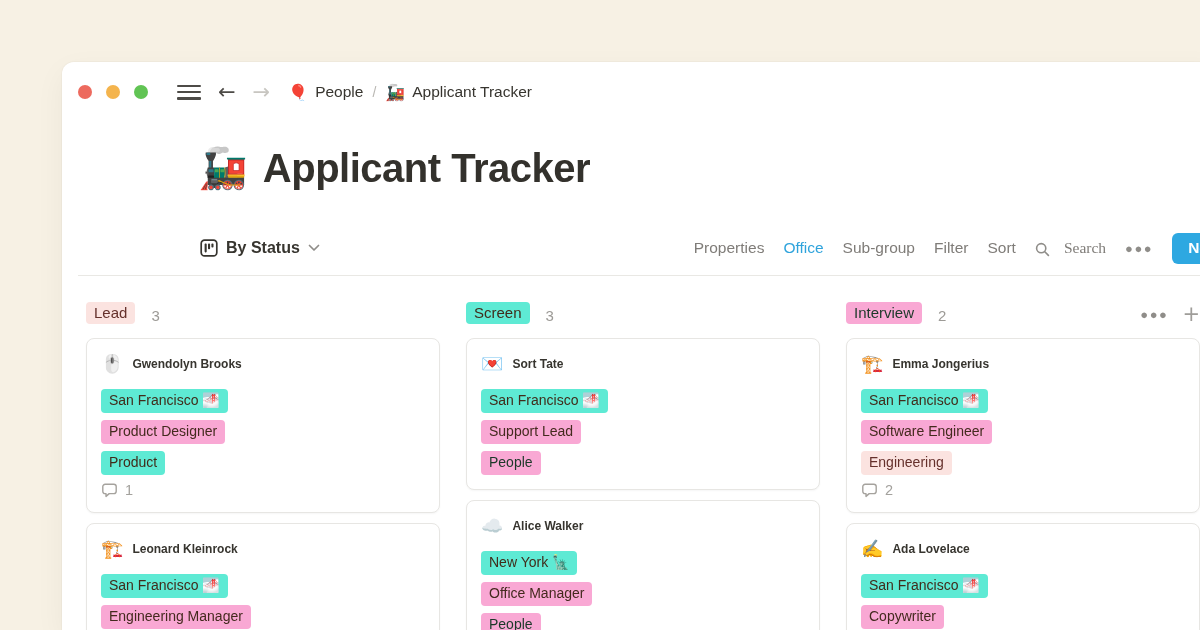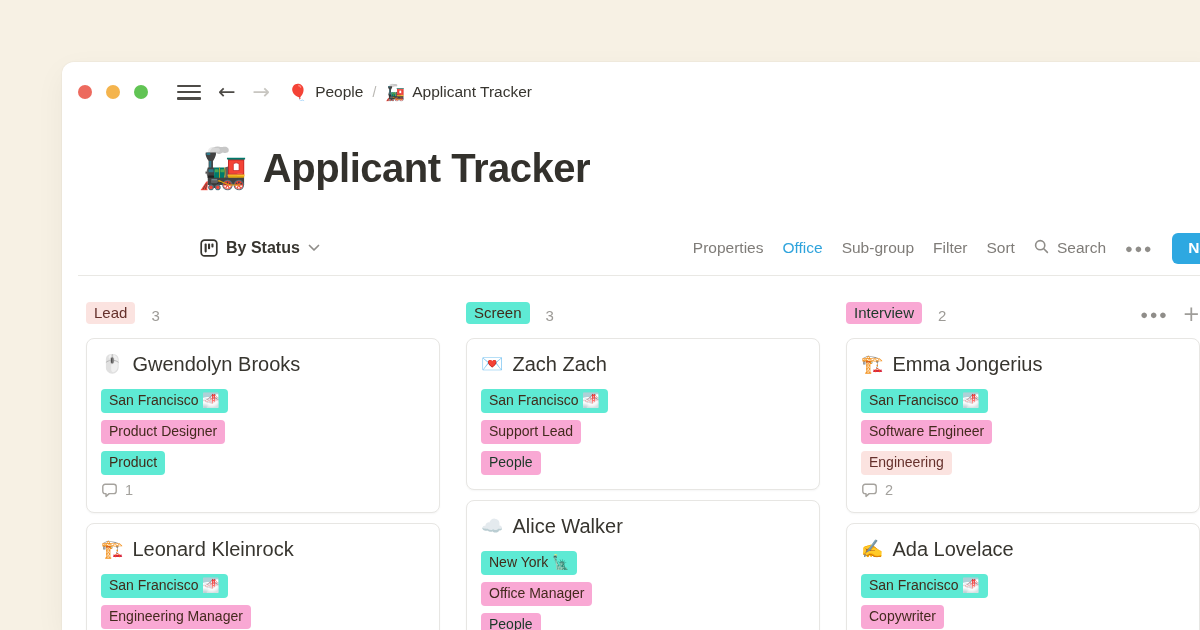--- a/index.html
+++ b/index.html
@@ -32,39 +32,39 @@
   .title-row .emoji { font-size:40px; line-height:48px; }
   .page-title { font-size:40px; font-weight:700; letter-spacing:-0.5px; color:#33312c; }
   
   .toolbar { position:absolute; left:138px; right:-14px; top:169px; height:34px; display:flex; align-items:center; }
   .view-switcher { display:flex; align-items:center; gap:8px; font-size:16px; font-weight:700; cursor:pointer;justify-content:center; }
   .view-switcher svg { display:block; }
   .toolbar-right { margin-left:auto; display:flex; align-items:center; gap:19px; color:#7f7c78; font-size:15.5px; }
   .menu-items { display:flex; align-items:center; gap:19px; }
   .menu-item { cursor:pointer; }
   .menu-item.active { color:#2ea3dc; }
-  .search-item { display:flex; align-items:flex-start; gap:8px; cursor:pointer; }
+  .search-item { display:flex; align-items:flex-end; gap:14px; cursor:pointer;font-family:Liberation Serif, serif; }
   .more-dots { letter-spacing:1.5px; font-size:13px; color:#8f8d89; cursor:pointer; }
   .new-btn { background:#2ea8e1; color:#fff; font-size:15.5px; font-weight:600; border:none;
     padding:6px 16px 7px 16px; border-radius:6px; cursor:pointer; }
   .divider { position:absolute; left:16px; right:0; top:213px; height:1px; background:#e9e8e4; }
   
   .board { position:absolute; left:24px; top:238px; display:flex; gap:26px; }
   .column { width:354px; flex:0 0 354px; }
   .col-header { display:flex; align-items:flex-end; height:24px; margin-bottom:14px; }
   .badge { font-size:15px; padding:2px 8px 3px 8px; border-radius:4px; cursor:pointer; }
   .col-count { color:#9c9a96; font-size:15px; margin-left:16px; }
   .col-actions { margin-left:auto; display:flex; align-items:center; gap:14px; color:#9f9d99; }
   .col-actions .plus { font-size:21px; line-height:20px; cursor:pointer; font-family:"DejaVu Sans",sans-serif; }
   .cards { display:flex; flex-direction:column; gap:10px; }
   .card { background:#fff; border:1px solid #e7e6e3; border-radius:8px; padding:14px;
     box-shadow:0 1px 2px rgba(15,15,15,.04); cursor:pointer; }
   .card-title { display:flex; align-items:center; gap:9px; margin-bottom:14px; }
   .card-title .emoji { font-size:18px; line-height:22px; }
-  .card-name { font-size:20px; font-weight:400; line-height:22px; color:#37352f; }
+  .card-name { font-size:12px; font-weight:700; line-height:22px; color:#37352f; }
   .tag { display:table; font-size:14px; line-height:19px; padding:2px 8px 3px 8px; border-radius:4px; margin-bottom:7px; }
   .tag:last-child { margin-bottom:0; }
   .comment-row { display:flex; align-items:center; gap:7px; color:#a3a19d; font-size:14.5px; margin-top:6px; }
   
   .c-yellow { background:#5eead4; color:#402c1b; }
   .c-brown  { background:#f9a8d4; color:#442a1e; }
   .c-green  { background:#f9a8d4; color:#1c3829; }
   .c-red    { background:#fbe3e0; color:#65302b; }
 </style>
 </head>
@@ -170,21 +170,21 @@
       </div>
       <div class="column">
         <div class="col-header">
           <span class="badge c-yellow">Screen</span>
           <span class="col-count">3</span>
         </div>
         <div class="cards">
           <article class="card">
             <div class="card-title">
               <span class="emoji">💌</span>
-              <span class="card-name">Zach Zach</span>
+              <span class="card-name">Sort Tate</span>
             </div>
             <div class="tag c-yellow">San Francisco 🌁</div>
             <div class="tag c-brown">Support Lead</div>
             <div class="tag c-green">People</div>
           </article>
           <article class="card">
             <div class="card-title">
               <span class="emoji">☁️</span>
               <span class="card-name">Alice Walker</span>
             </div>

